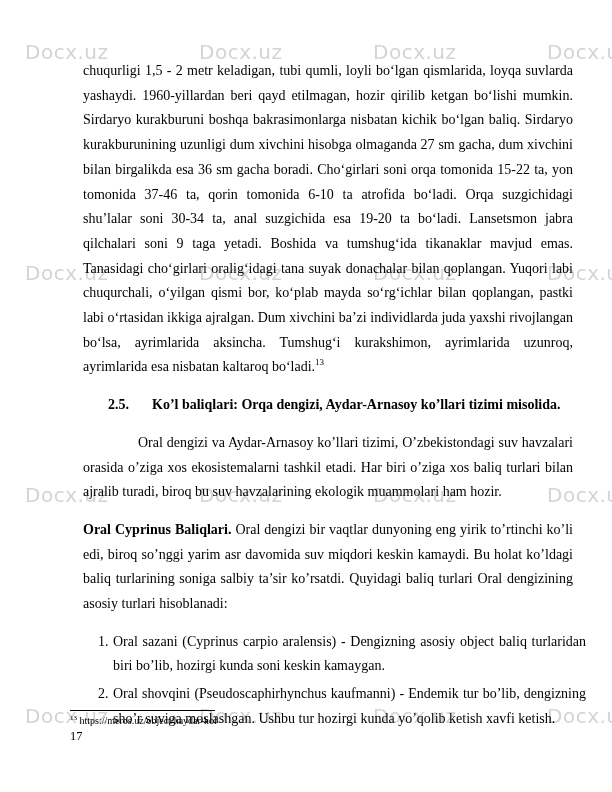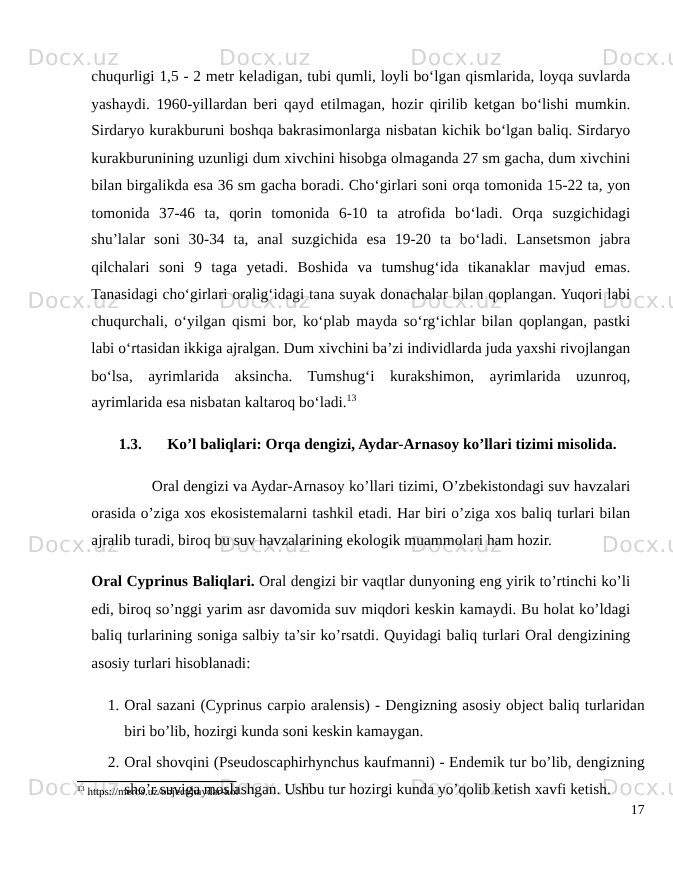--- a/index.html
+++ b/index.html
@@ -81,21 +81,21 @@
   .fn-text sup {
     font-size: 7px;
     line-height: 0;
     vertical-align: super;
   }
   .page-number {
     position: absolute;
     left: 70px;
     top: 729px;
     width: 516px;
-    text-align: right;
+    text-align: left;
     font-size: 12.5px;
     z-index: 1;
   }
 </style>
 </head>
 <body>
 
 <div class="page">
 
   <div class="watermark-layer" id="watermark-layer">
@@ -114,21 +114,21 @@
       <span style="left: 25px; top: 701px; color: rgb(212, 212, 212);">Docx.uz</span>
       <span style="left: 199px; top: 701px; color: rgb(212, 212, 212);">Docx.uz</span>
       <span style="left: 373px; top: 701px; color: rgb(212, 212, 212);">Docx.uz</span>
       <span style="left: 547px; top: 701px; color: rgb(212, 212, 212);">Docx.uz</span>
     </div>
 
   <div class="content">
 
     <p><span>chuqurligi 1,5 - 2 metr keladigan, tubi qumli, loyli boʻlgan qismlarida, loyqa suvlarda yashaydi. 1960-yillardan beri qayd etilmagan, hozir qirilib ketgan boʻlishi mumkin. Sirdaryo kurakburuni boshqa bakrasimonlarga nisbatan kichik boʻlgan baliq. Sirdaryo kurakburunining uzunligi dum xivchini hisobga olmaganda 27 sm gacha, dum xivchini bilan birgalikda esa 36 sm gacha boradi. Choʻgirlari soni orqa tomonida 15-22 ta, yon tomonida 37-46 ta, qorin tomonida 6-10 ta atrofida boʻladi. Orqa suzgichidagi shu’lalar soni 30-34 ta, anal suzgichida esa 19-20 ta boʻladi. Lansetsmon jabra qilchalari soni 9 taga yetadi. Boshida va tumshugʻida tikanaklar mavjud emas. Tanasidagi choʻgirlari oraligʻidagi tana suyak donachalar bilan qoplangan. Yuqori labi chuqurchali, oʻyilgan qismi bor, koʻplab mayda soʻrgʻichlar bilan qoplangan, pastki labi oʻrtasidan ikkiga ajralgan. Dum xivchini ba’zi individlarda juda yaxshi rivojlangan boʻlsa, ayrimlarida aksincha. Tumshugʻi kurakshimon, ayrimlarida uzunroq, ayrimlarida esa nisbatan kaltaroq boʻladi.</span><sup class="fn-ref">13</sup></p>
 
-    <p class="section-heading"><span>1.3.</span><span class="heading-gap"></span><span>Ko’l baliqlari: Orqa dengizi, Aydar-Arnasoy ko’llari tizimi misolida.</span></p>
+    <p class="section-heading"><span>2.5.</span><span class="heading-gap"></span><span>Ko’l baliqlari: Orqa dengizi, Aydar-Arnasoy ko’llari tizimi misolida.</span></p>
 
     <p class="para-indent">Oral dengizi va Aydar-Arnasoy ko’llari tizimi, O’zbekistondagi suv havzalari orasida o’ziga xos ekosistemalarni tashkil etadi. Har biri o’ziga xos baliq turlari bilan ajralib turadi, biroq bu suv havzalarining ekologik muammolari ham hozir.</p>
 
     <p><b>Oral Cyprinus Baliqlari.</b><span> Oral dengizi bir vaqtlar dunyoning eng yirik to’rtinchi ko’li edi, biroq so’nggi yarim asr davomida suv miqdori keskin kamaydi. Bu holat ko’ldagi baliq turlarining soniga salbiy ta’sir ko’rsatdi. Quyidagi baliq turlari Oral dengizining asosiy turlari hisoblanadi:</span></p>
 
     <div class="list-item"><span class="list-number">1.</span><span>Oral sazani (Cyprinus carpio aralensis) - Dengizning asosiy object baliq turlaridan biri bo’lib, hozirgi kunda soni keskin kamaygan.</span></div>
 
     <div class="list-item"><span class="list-number">2.</span><span>Oral shovqini (Pseudoscaphirhynchus kaufmanni) - Endemik tur bo’lib, dengizning sho’r suviga moslashgan. Ushbu tur hozirgi kunda yo’qolib ketish xavfi ketish.</span></div>
 
   </div>

